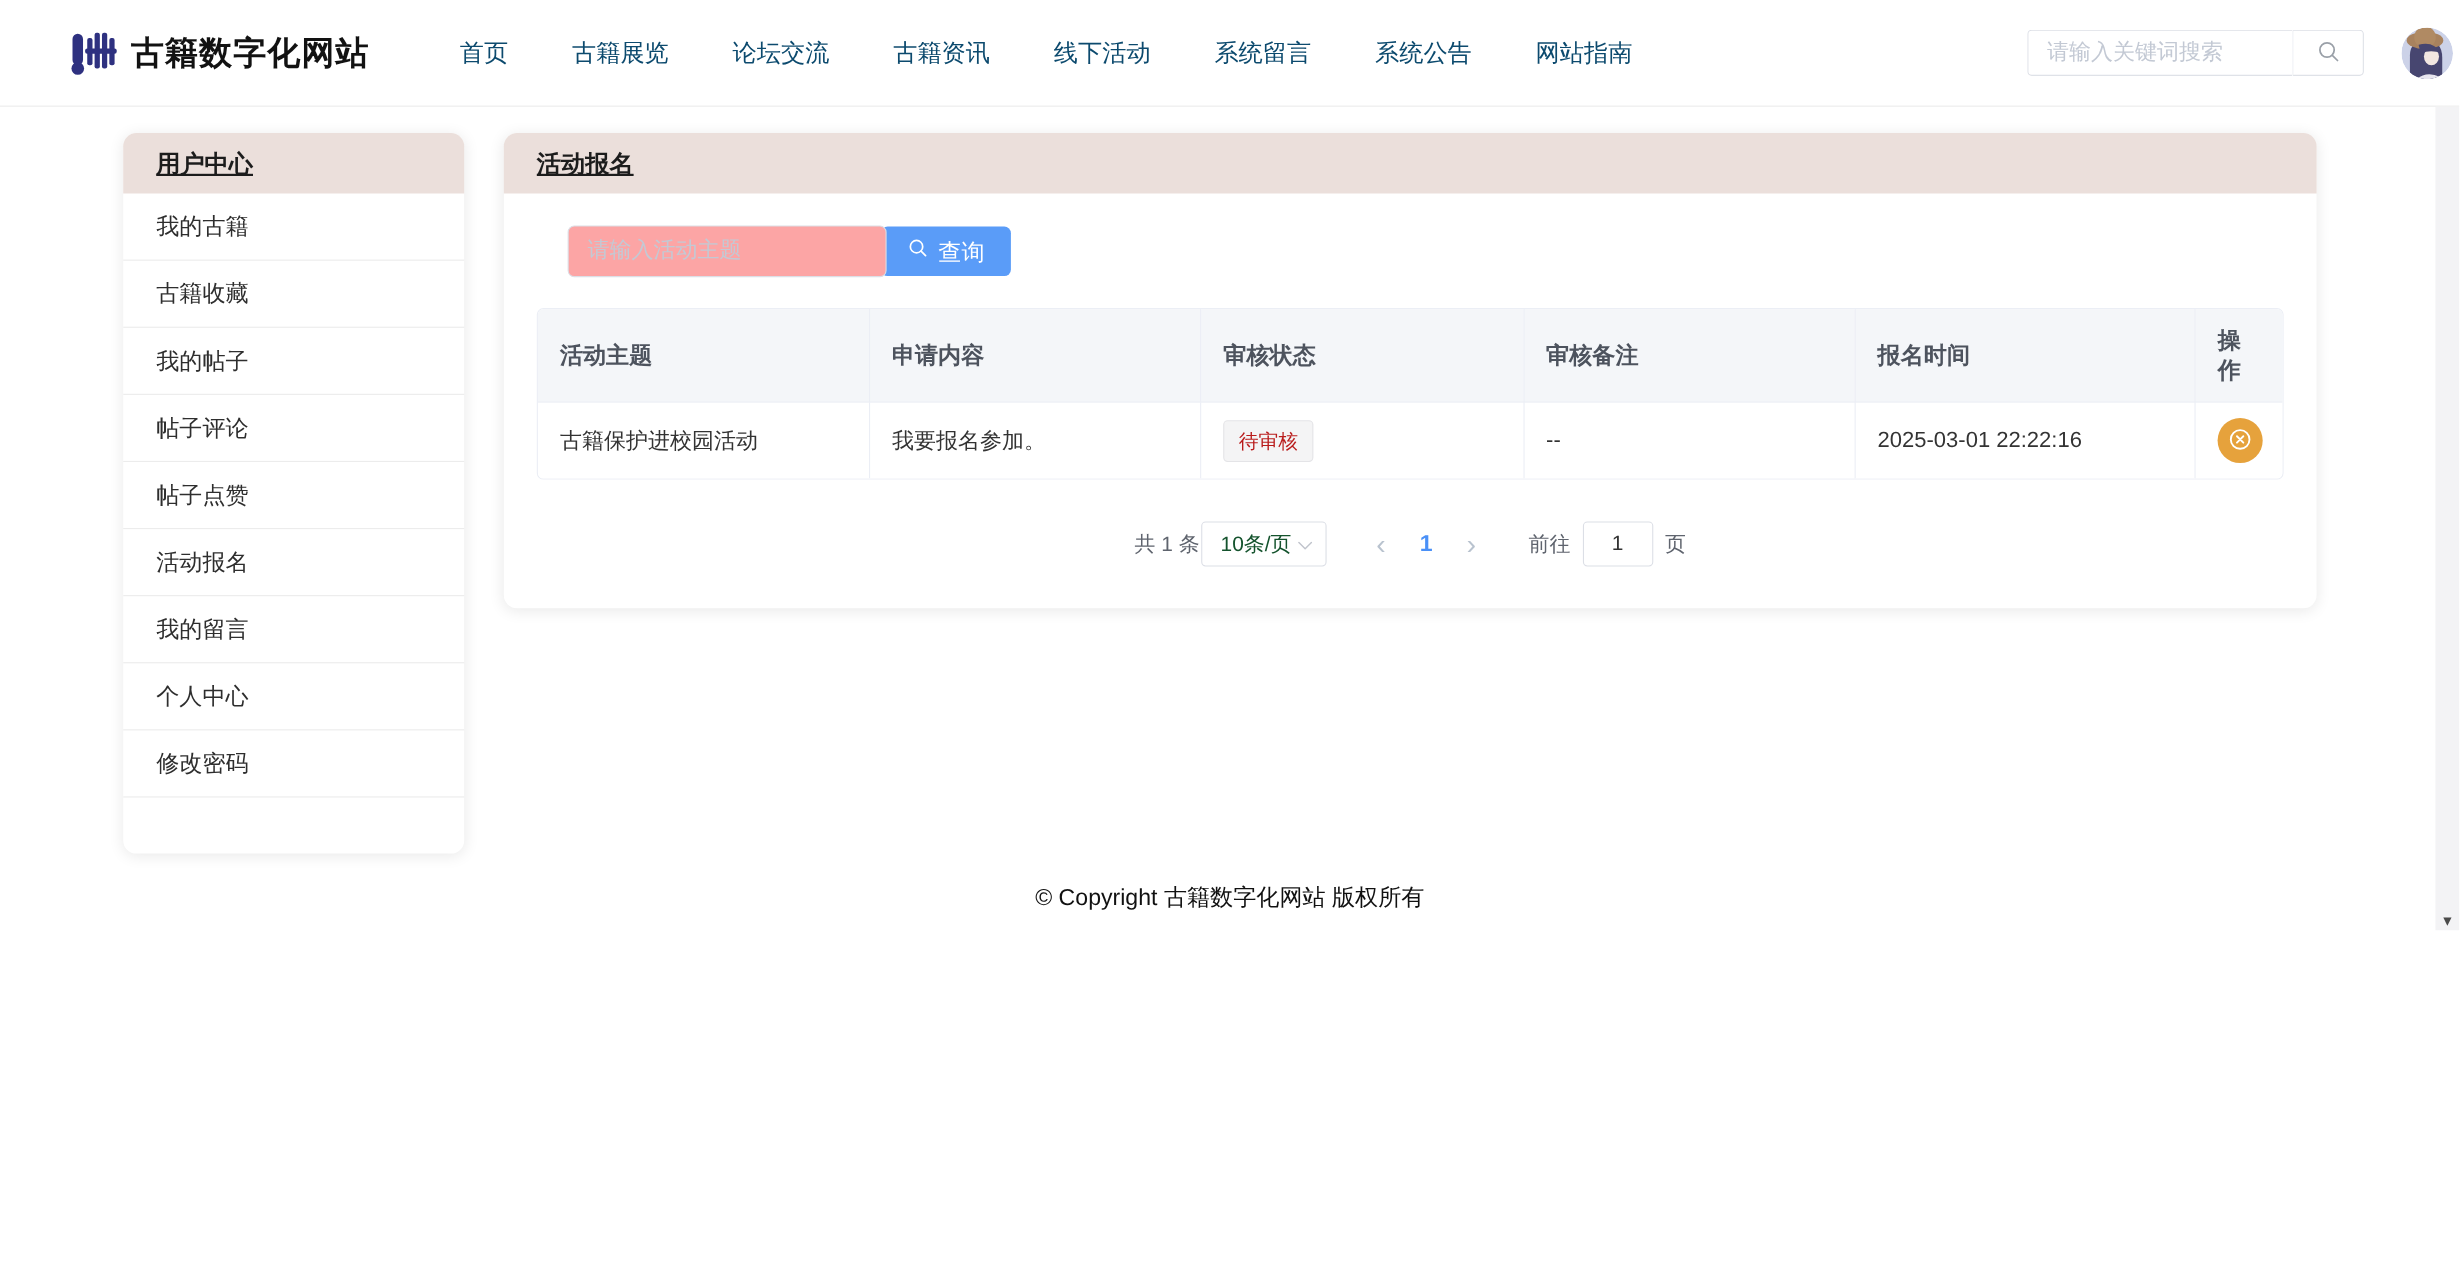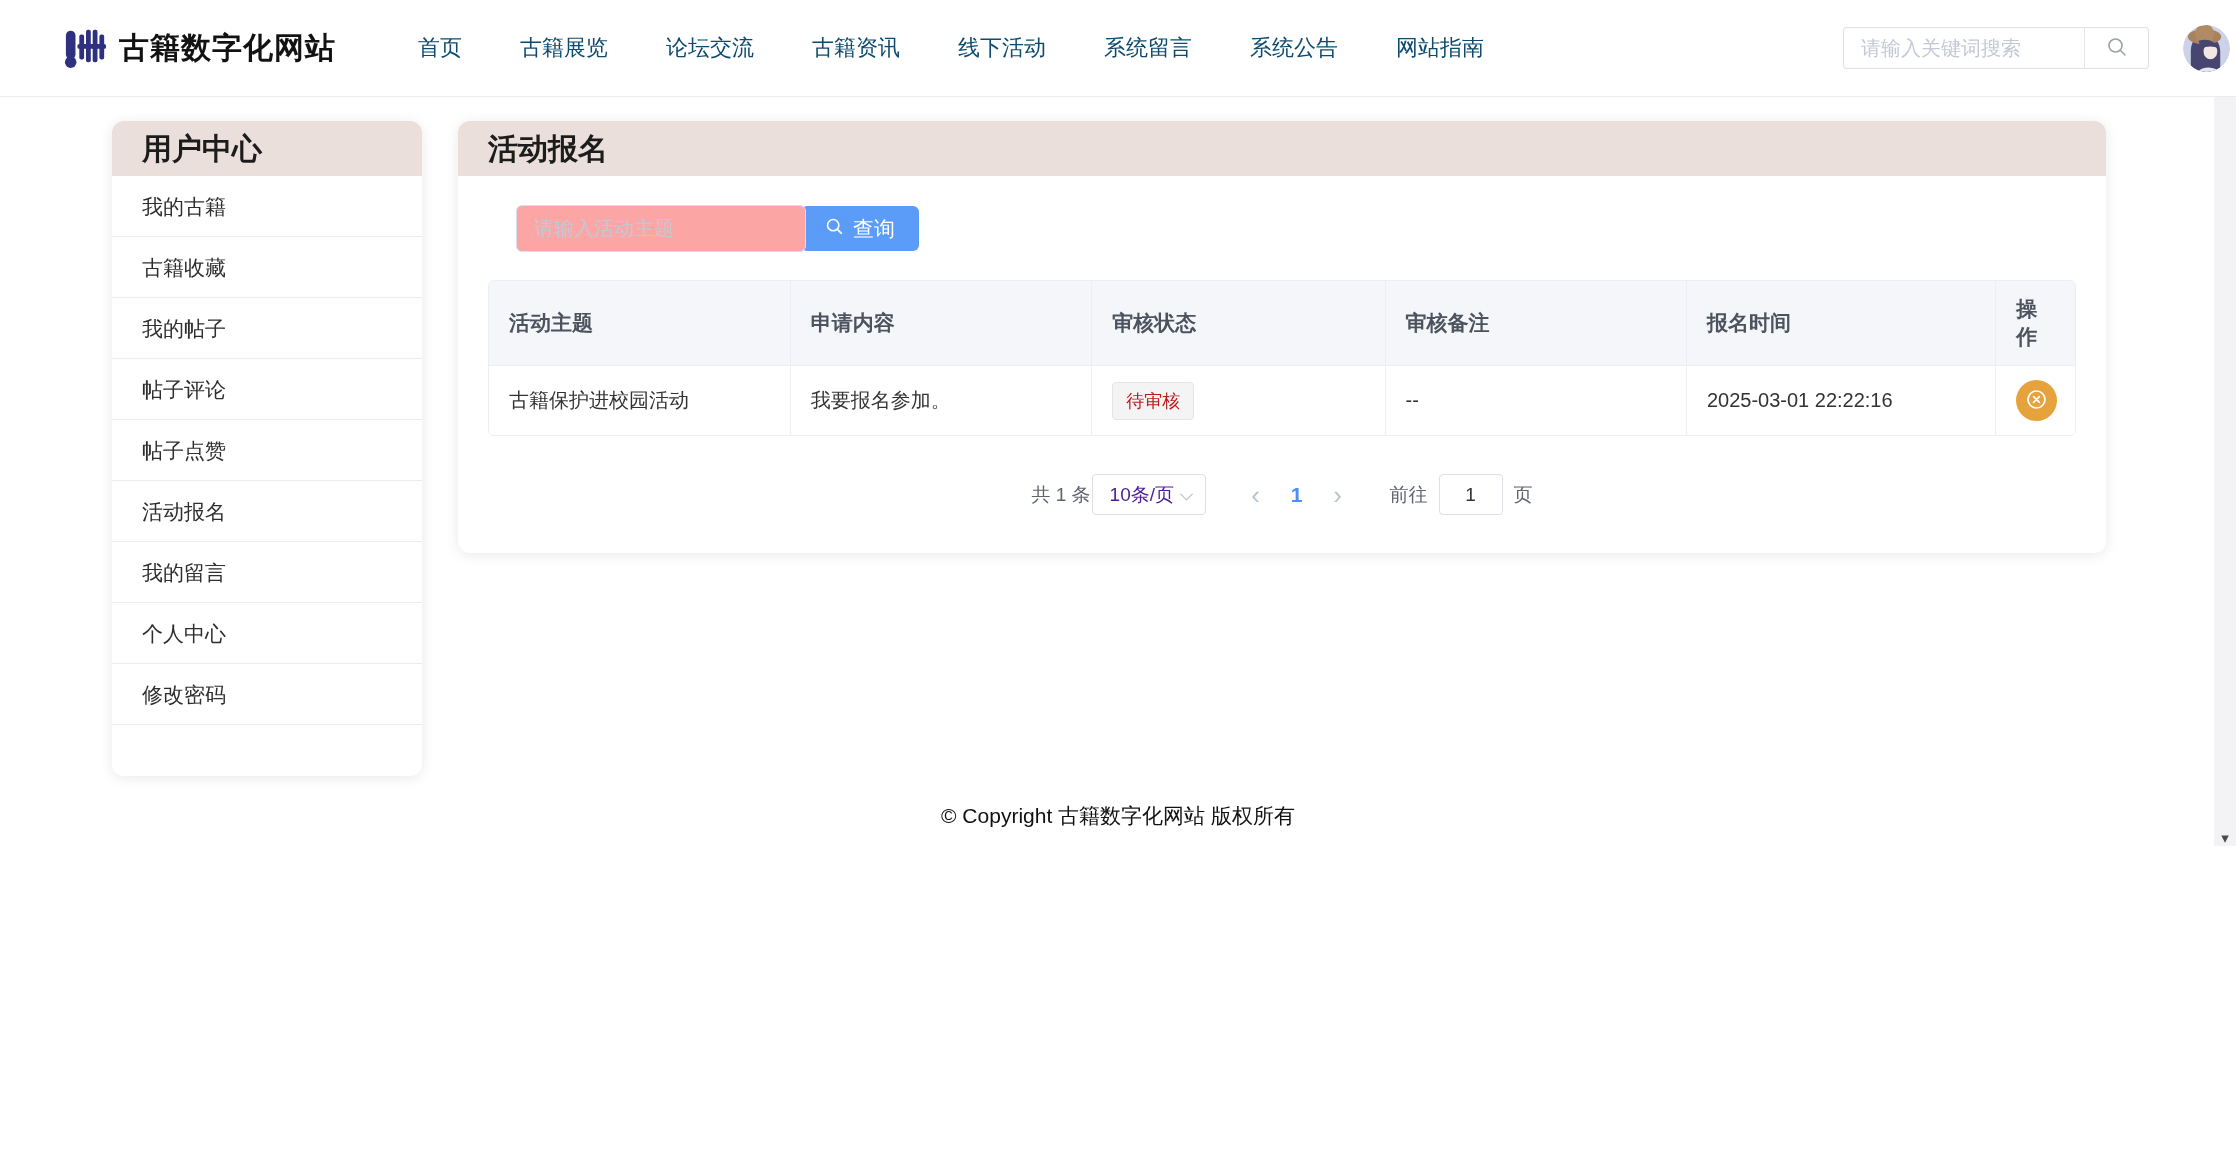--- a/index.html
+++ b/index.html
@@ -22,21 +22,21 @@
   .search-btn { width:65px; height:42px; border:1px solid #dcdfe6; border-left:1px solid #e4e7ed;
                 border-radius:0 4px 4px 0; background:#fff; display:flex; align-items:center;
                 justify-content:center; cursor:pointer; padding:0; }
   .avatar { width:47px; height:47px; border-radius:50%; overflow:hidden; margin-left:34px; margin-right:6px;
             flex:none; cursor:pointer; }
 
   
   .page { display:flex; align-items:flex-start; padding:24px 0 0 112px; }
   .card { background:#fff; border-radius:12px; box-shadow:0 2px 14px rgba(0,0,0,0.09); }
   .panel-head { height:55px; line-height:55px; padding-left:30px; background:#ebdfdb;
-                border-radius:12px 12px 0 0; font-size:30px; font-weight:bold; color:#1c1c1c; }
+                border-radius:12px 12px 0 0; font-size:22px; font-weight:bold; color:#1c1c1c;text-decoration:underline; }
 
   
   .sidebar { width:310px; flex:none; }
   .sidebar ul { list-style:none; margin:0; padding:0 0 51px 0; }
   .sidebar li { height:61px; line-height:61px; padding-left:30px; font-size:21px; color:#2e2e2e;
                 border-bottom:1px solid #ececec; cursor:pointer; }
 
   
   .main-card { width:1648px; margin-left:36px; flex:none; }
   .main-body { padding:29px 30px 38px; }
@@ -62,21 +62,21 @@
   .col-topic{width:19%} .col-content{width:19%} .col-status{width:18.5%}
   .col-remark{width:19%} .col-time{width:19.5%} .col-action{width:5%}
   .tag-info { display:inline-block; padding:6px 13px; background:#f4f4f5; border:1px solid #e4e4e7;
               border-radius:4px; font-size:18px; color:#b91c1c; }
   .btn-cancel { width:41px; height:41px; border-radius:50%; background:#e6a23c; border:none;
                 display:flex; align-items:center; justify-content:center; cursor:pointer; padding:0; }
 
   .pagination { margin-top:38px; display:flex; align-items:center; justify-content:center;
                 font-size:19px; color:#5f646e; }
   .page-size { position:relative; width:114px; height:41px; border:1px solid #dcdfe6; border-radius:4px;
-               display:flex; align-items:center; padding-left:17px; margin-left:1px; color:#4c1d95;
+               display:flex; align-items:center; padding-left:17px; margin-left:1px; color:#14532d;
                cursor:pointer;text-align:right; }
   .page-size .select-caret { right:12px; }
   .pg-arrow { width:44px; text-align:center; font-size:26px; color:#b9c3cf; cursor:pointer;
               user-select:none; line-height:1; }
   .pg-prev { margin-left:28px; }
   .pg-current { width:38px; text-align:center; font-size:21px; font-weight:600; color:#4a90f7;
                 cursor:pointer; }
   .goto-label { margin-left:30px; }
   .goto-input { width:64px; height:41px; border:1px solid #dcdfe6; border-radius:4px; text-align:center;
                 font-size:19px; color:#333; margin:0 11px; outline:none; }

